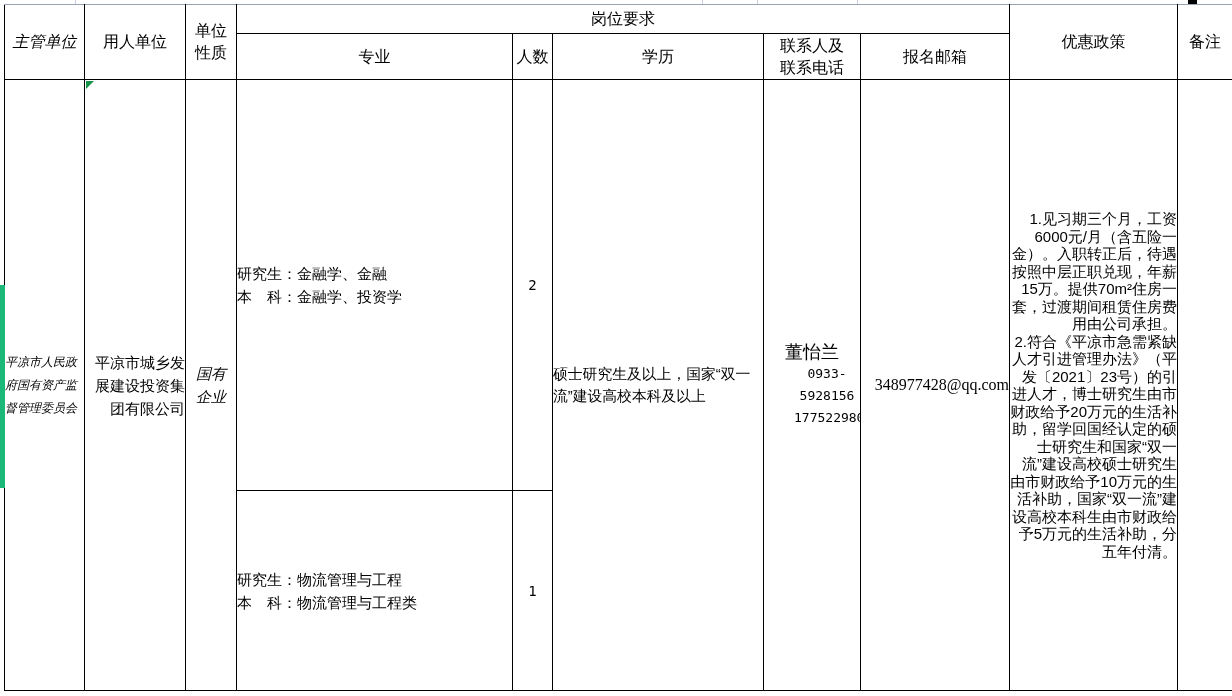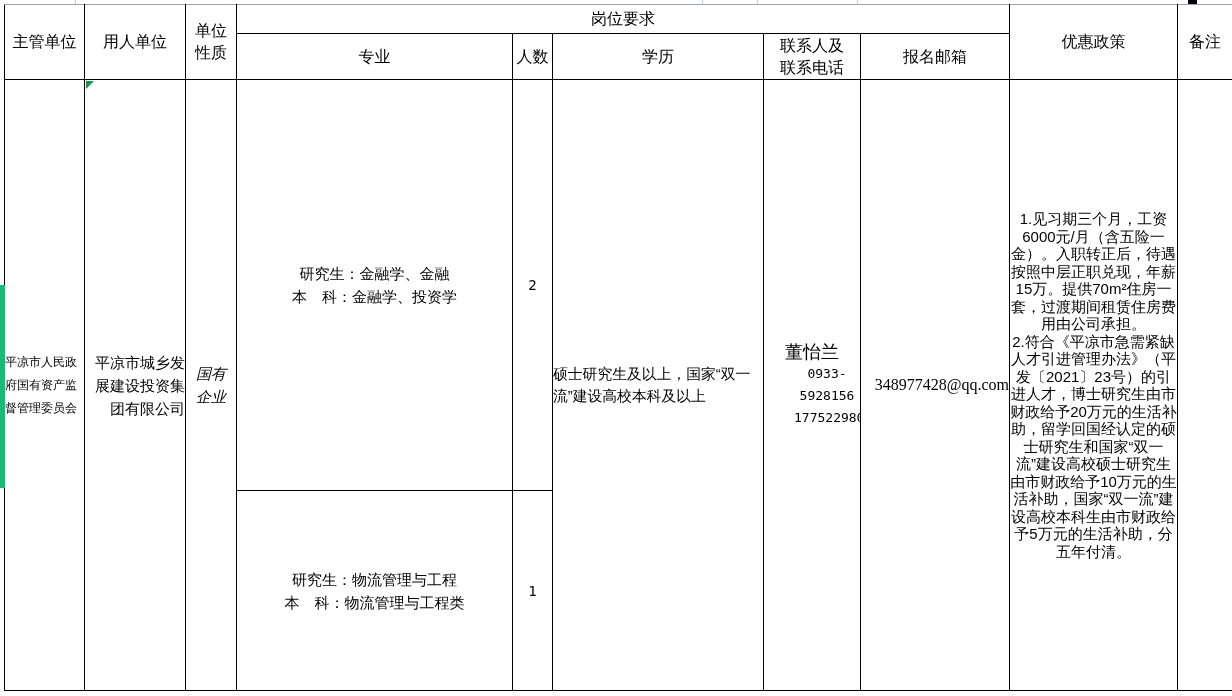--- a/index.html
+++ b/index.html
@@ -12,36 +12,36 @@
   table.grid{
     border-collapse:collapse;table-layout:fixed;
     position:absolute;left:4px;top:4px;width:1228px;
   }
   table.grid td{
     border:1px solid #000;padding:0;vertical-align:middle;
     overflow:hidden;background:#fff;
   }
   
   tr.r1 > td{border-top:1px solid #98a3b3;}
-  td.edge-l{border-left:1px solid #c6cfe0;}
+  td.edge-l{border-left:1px solid #c6cfe0;font-style:italic;}
   
   td.h{text-align:center;font-size:16px;line-height:22px;}
   
   .pre{white-space:pre-line;}
   td.c-supervisor{font-size:12px;line-height:23px;text-align:left;padding:0 1px 0 4px;}
   td.c-employer{font-size:15px;line-height:23px;text-align:right;padding:0 1px 0 4px;}
   td.c-unittype{font-size:15px;line-height:23px;text-align:center;font-style:italic;}
-  td.c-major{font-size:15px;line-height:23px;text-align:center;padding-left:2px;}
+  td.c-major{font-size:15px;line-height:23px;text-align:left;padding-left:2px;}
   td.c-count{font-size:14px;text-align:center;font-family:"DejaVu Sans Mono",monospace;}
   td.c-edu{font-size:14.8px;line-height:22px;text-align:left;padding:0 1px;}
   td.c-contact{text-align:center;}
   .contact-name{font-size:18px;line-height:22px;}
   .contact-phone{font-size:13px;line-height:22px;font-family:"DejaVu Sans Mono",monospace;margin-left:30px;}
   td.c-email{text-align:right;font-size:16px;font-family:Liberation Serif, serif;}
-  td.c-policy{font-size:15px;line-height:17.5px;text-align:center;padding:0 3px;}
+  td.c-policy{font-size:15px;line-height:17.5px;text-align:right;padding:0 3px;}
   
   .accent-bar{position:absolute;left:0;top:285px;width:5px;height:203px;background:#1cb87a;}
   .corner-flag{position:absolute;left:86px;top:81px;width:0;height:0;
     border-top:8px solid #17934b;border-right:8px solid transparent;}
   .top-mark{position:absolute;left:1188px;top:0;width:9px;height:4px;background:#000;}
   .tick{position:absolute;top:0;width:1px;height:4px;background:#c6cfe0;}
   .tick.t1{left:75px;} .tick.t2{left:702px;} .tick.t3{left:757px;} .tick.t4{left:857px;}
 </style>
 </head>
 <body>

